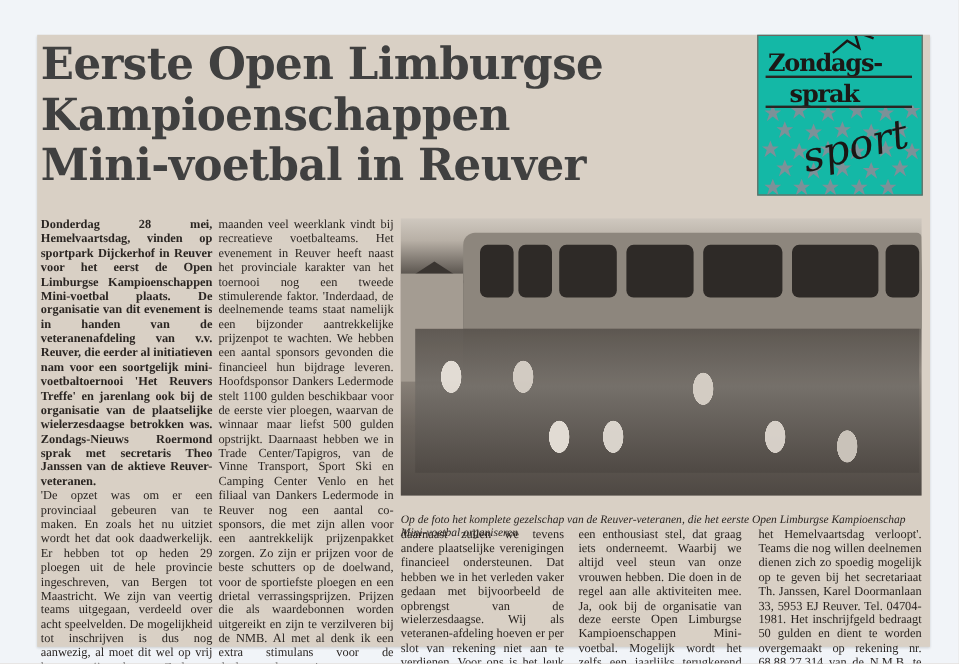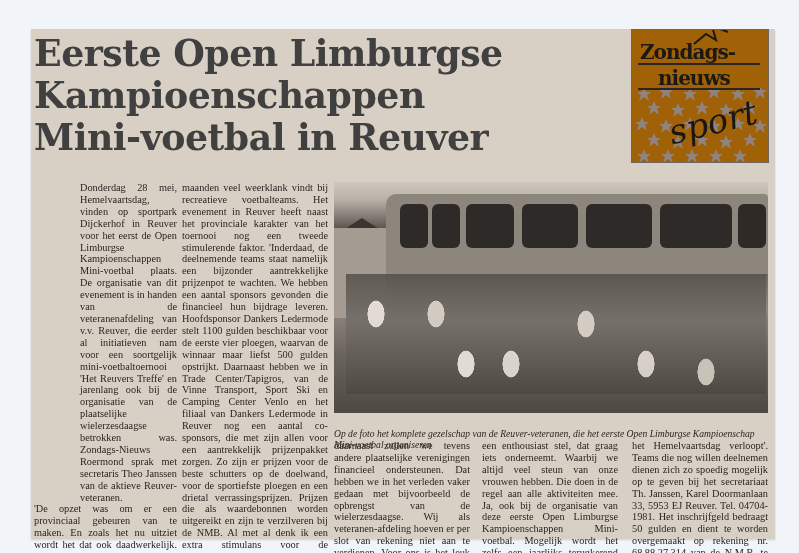--- a/index.html
+++ b/index.html
@@ -17,21 +17,21 @@
   .headline {
     position:absolute; left:34px; top:32px; width:580px;
     font-family:"DejaVu Serif", serif; font-weight:bold;
     font-size:37px; line-height:42px; color:#404040;
     letter-spacing:-0.5px;
   }
   .headline div { white-space:nowrap; transform:scaleX(0.98); transform-origin:left; }
   .logo-box {
     position:absolute; left:631px; top:29px; width:136px; height:132px;
     border:1px solid #6e6660;
-    background:#a16207; overflow:hidden;
+    background:#14b8a6; overflow:hidden;
   }
   .logo-top {
     position:absolute; left:8px; top:12px; font-family:"DejaVu Serif", serif;
     font-weight:bold; font-size:20px; line-height:20px; color:#1c1816;
     letter-spacing:-1px;
   }
   .logo-line { position:absolute; left:6px; width:122px; height:2px; background:#2a2522; }
   .logo-bottom {
     position:absolute; left:26px; top:36px; font-family:"DejaVu Serif", serif;
     font-weight:bold; font-size:20px; color:#1c1816; letter-spacing:-1px;
@@ -39,21 +39,21 @@
   .stars { position:absolute; left:0; top:58px; width:136px; height:74px; }
   .sport {
     position:absolute; left:36px; top:72px; font-family:"DejaVu Serif", serif;
     font-style:italic; font-size:34px; color:#1a1614; transform:rotate(-14deg);
   }
   .col {
     position:absolute; font-size:10.3px; line-height:11.9px; color:#2a2522;
     text-align:justify;
   }
   .col p { margin:0; }
-  .col .bold { font-weight:normal;margin-left:46px; }
+  .col .bold { font-weight:bold; }
   .col1 { left:34px; top:182px; width:143px; }
   .col2 { left:182px; top:182px; width:146px; }
   .photo {
     position:absolute; left:334px; top:182px; width:434px; height:231px;
     background:linear-gradient(180deg,#cfc8bf 0%,#b8b0a6 8%,#5c5650 20%,#6f6962 40%,#8f877e 55%,#6b645d 75%,#4e4843 100%);
     overflow:hidden;
   }
   .bus {
     position:absolute; left:52px; top:12px; width:382px; height:80px;
     background:#8d867d; border-radius:10px 4px 0 0;
@@ -134,21 +134,21 @@
         <use href="#st" x="60" y="68"></use>
         <use href="#st" x="84" y="68"></use>
         <use href="#st" x="108" y="68"></use>
     </g>
   </svg>
   <svg style="position:absolute;left:60px;top:-4px" width="40" height="20" viewBox="0 0 40 20">
     <polyline points="2,18 14,8 24,14 20,0 36,6" fill="none" stroke="#1c1816" stroke-width="2"></polyline>
   </svg>
   <div class="logo-top">Zondags-</div>
   <div class="logo-line" style="top:33px"></div>
-  <div class="logo-bottom">nieuws</div>
+  <div class="logo-bottom">sprak</div>
   <div class="logo-line" style="top:58px"></div>
   <div class="sport">sport</div>
 </div>
 
 <div class="col col1">
   <p class="bold">Donderdag 28 mei, Hemelvaartsdag, vinden op sportpark Dijckerhof in Reuver voor het eerst de Open Limburgse Kampioenschappen Mini-voetbal plaats. De organisatie van dit evenement is in handen van de veteranenafdeling van v.v. Reuver, die eerder al initiatieven nam voor een soortgelijk mini-voetbaltoernooi 'Het Reuvers Treffe' en jarenlang ook bij de organisatie van de plaatselijke wielerzesdaagse betrokken was. Zondags-Nieuws Roermond sprak met secretaris Theo Janssen van de aktieve Reuver-veteranen.</p>
   <p>'De opzet was om er een provinciaal gebeuren van te maken. En zoals het nu uitziet wordt het dat ook daadwerkelijk. Er hebben tot op heden 29 ploegen uit de hele provincie ingeschreven, van Bergen tot Maastricht. We zijn van veertig teams uitgegaan, verdeeld over acht speelvelden. De mogelijkheid tot inschrijven is dus nog aanwezig, al moet dit wel op vrij korte termijn gebeuren. Zodat we tijdig alles rond kunnen maken', aldus Janssen. Mini-voetbal wordt gespeeld op een veld van 60 bij 40 meter en kleine handbaldoelen. Een team bestaat uit 6 veldspelers en een doelman, met daarnaast drie wisselspelers die doorlopend gewisseld kunnen worden. Een mixture van veld- en zaalvoetbal derhalve. Een variant die met name in de voetballoze zomer-</p>
 </div>
 
 <div class="col col2">

